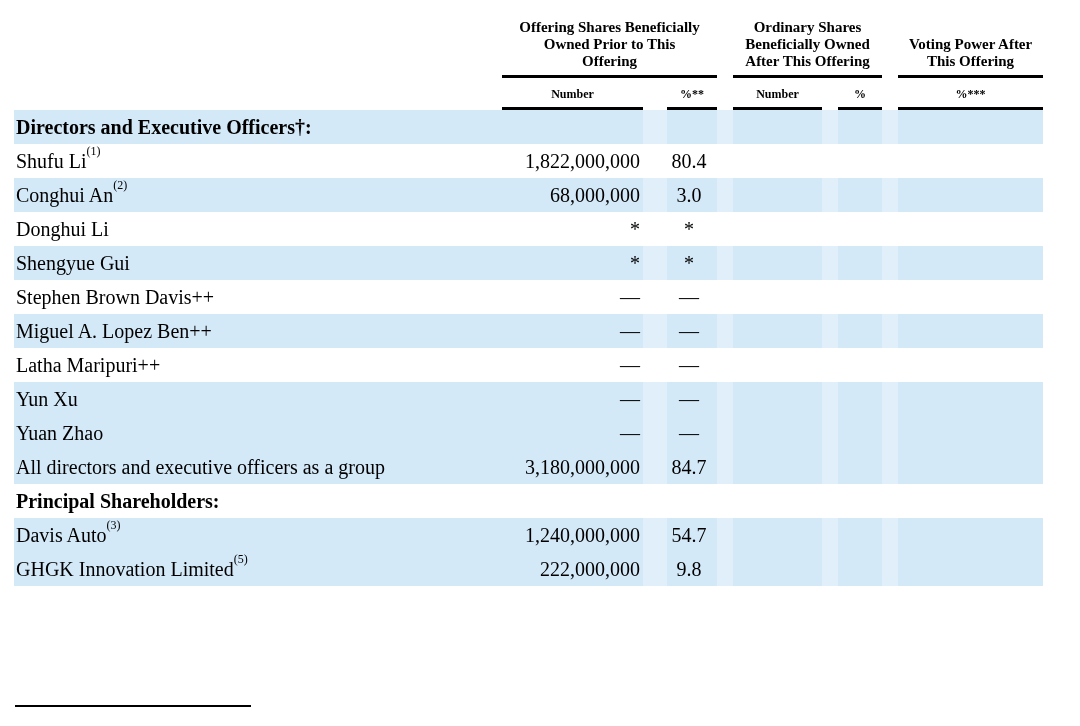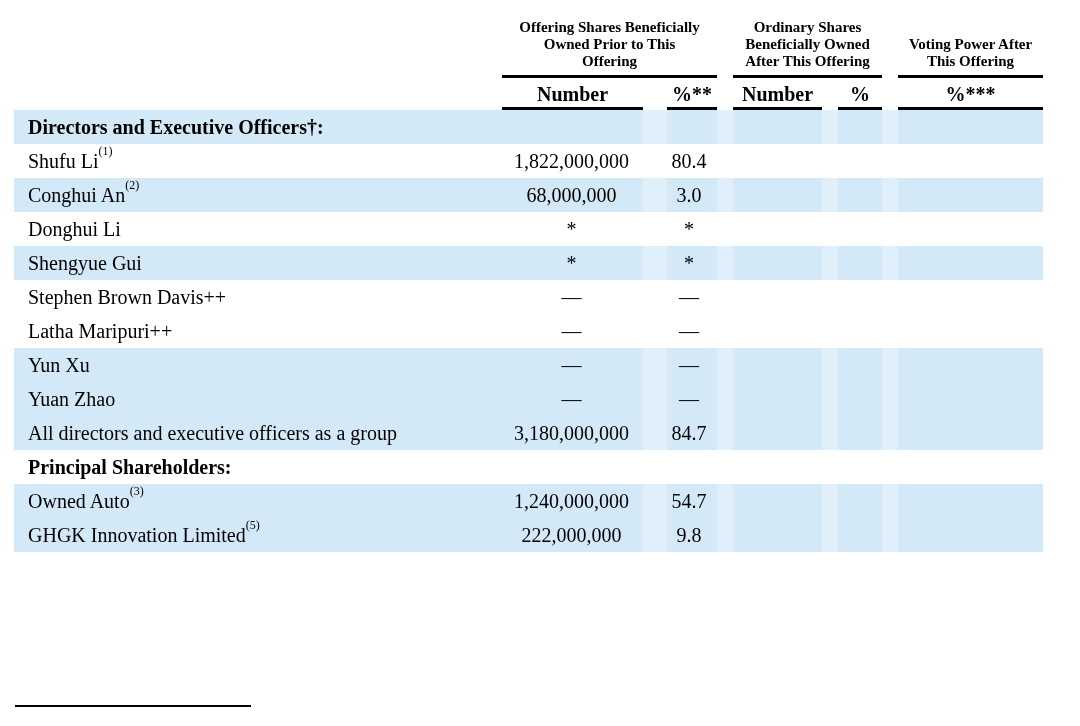--- a/index.html
+++ b/index.html
@@ -46,37 +46,37 @@
     vertical-align: bottom;
     white-space: pre-line;
   }
   thead tr.groups th.gh {
     font-size: 15px;
     line-height: 17px;
     border-bottom: 3px solid #000;
     padding: 0 1px 5px 1px;
   }
   thead tr.sub th.sh {
-    font-size: 20px;
+    font-size: 12px;
     line-height: 18px;
     border-bottom: 3px solid #000;
     padding: 0 1px 4px 1px;
   }
   thead td.spacer { border: none; }
 
   tbody tr { height: 34px; }
   tbody td {
     font-size: 20px;
     line-height: 22px;
     vertical-align: middle;
     white-space: nowrap;
     overflow: hidden;
   }
-  td.name { text-align: left; padding-left: 14px; }
-  td.num  { text-align: center; padding-right: 3px; }
+  td.name { text-align: left; padding-left: 2px; }
+  td.num  { text-align: right; padding-right: 3px; }
   td.pct  { text-align: center; padding-right: 7px; }
   td.gap  { }
 
   tr.shade td { background: #d4e9f8; }
   tr.shade td.gap { background: #e1effb; }
   tr.section td.name { font-weight: bold; }
 
   sup.fn {
     font-size: 12px;
     line-height: 0;
@@ -205,20 +205,32 @@
       <td class="num">—</td>
       <td class="gap"></td>
       <td class="pct">—</td>
       <td class="gap"></td>
       <td class="num"></td>
       <td class="gap"></td>
       <td class="pct"></td>
       <td class="gap"></td>
       <td class="pct"></td>
     </tr>
+        <tr class="shade">
+      <td class="name"><span>Miguel A. Lopez Ben++</span><sup class="fn"></sup></td>
+      <td class="num">—</td>
+      <td class="gap"></td>
+      <td class="pct">—</td>
+      <td class="gap"></td>
+      <td class="num"></td>
+      <td class="gap"></td>
+      <td class="pct"></td>
+      <td class="gap"></td>
+      <td class="pct"></td>
+    </tr>
         <tr>
       <td class="name"><span>Latha Maripuri++</span><sup class="fn"></sup></td>
       <td class="num">—</td>
       <td class="gap"></td>
       <td class="pct">—</td>
       <td class="gap"></td>
       <td class="num"></td>
       <td class="gap"></td>
       <td class="pct"></td>
       <td class="gap"></td>
@@ -266,21 +278,21 @@
       <td class="gap"></td>
       <td class="pct"></td>
       <td class="gap"></td>
       <td class="num"></td>
       <td class="gap"></td>
       <td class="pct"></td>
       <td class="gap"></td>
       <td class="pct"></td>
     </tr>
         <tr class="shade">
-      <td class="name"><span>Owned Auto</span><sup class="fn">(3)</sup></td>
+      <td class="name"><span>Davis Auto</span><sup class="fn">(3)</sup></td>
       <td class="num">1,240,000,000</td>
       <td class="gap"></td>
       <td class="pct">54.7</td>
       <td class="gap"></td>
       <td class="num"></td>
       <td class="gap"></td>
       <td class="pct"></td>
       <td class="gap"></td>
       <td class="pct"></td>
     </tr>

